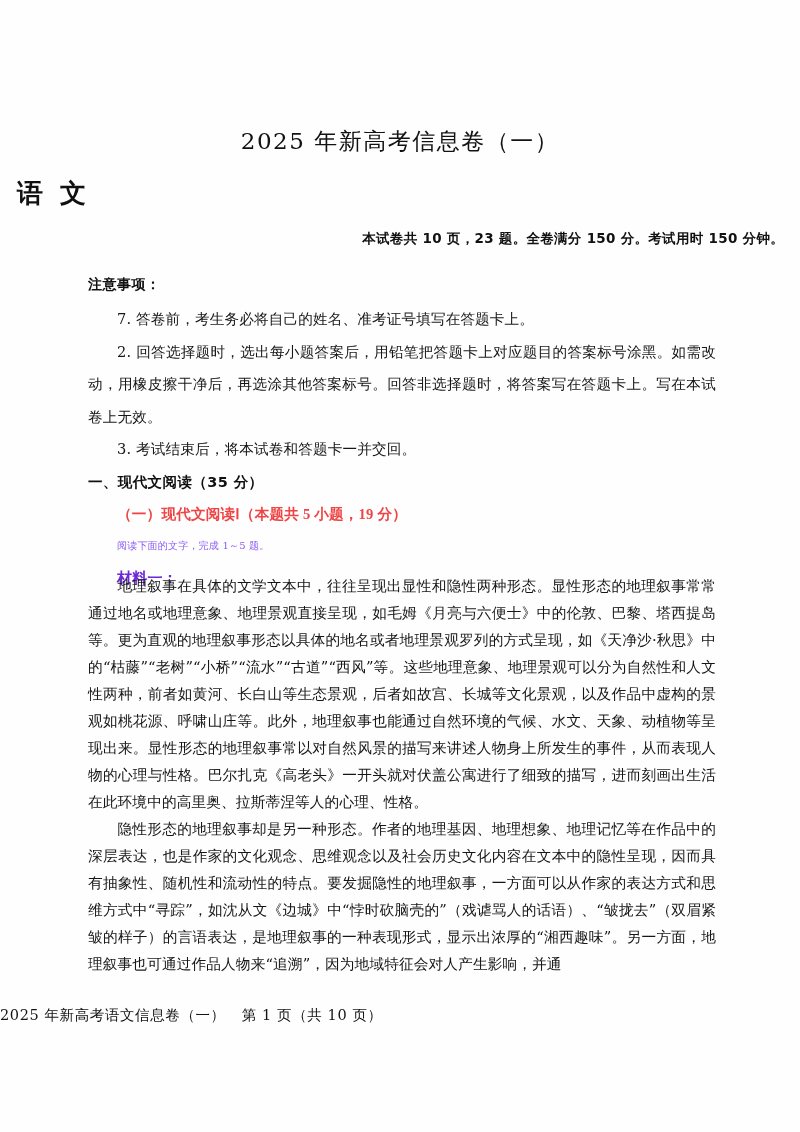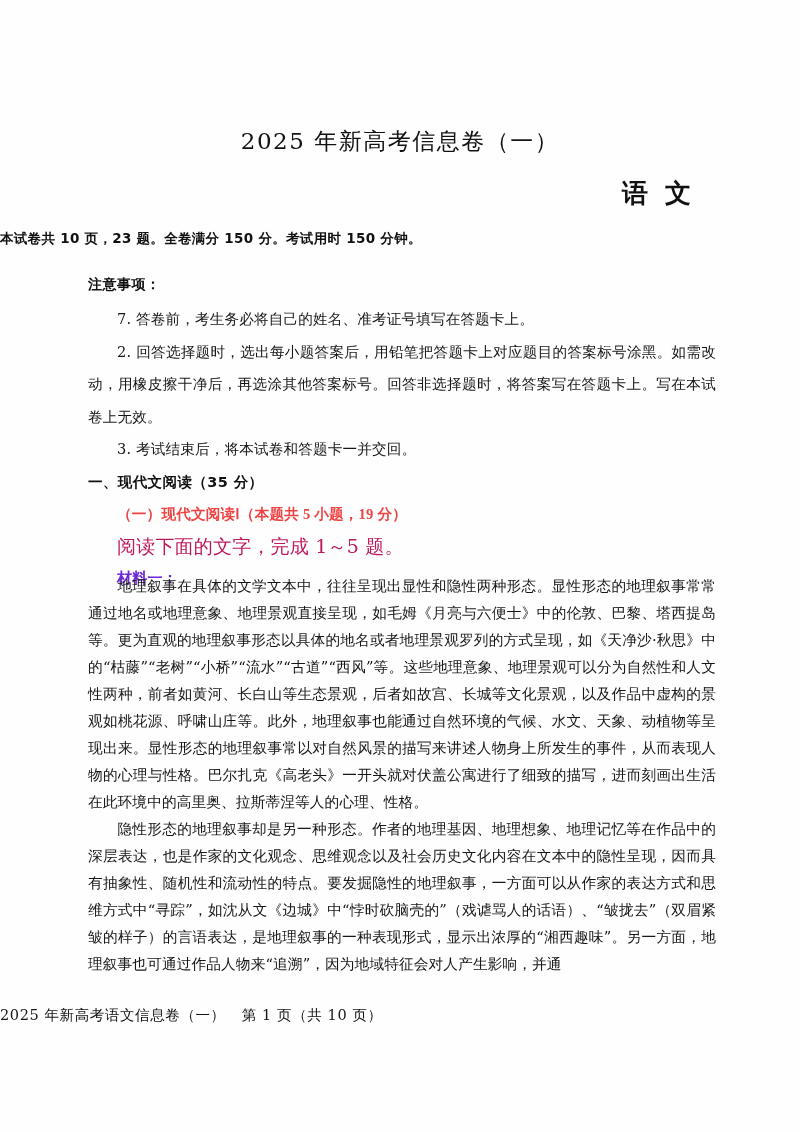--- a/index.html
+++ b/index.html
@@ -35,34 +35,34 @@
     letter-spacing: 1.5px;
     font-weight: 500;
     font-family: "DejaVu Serif", "Liberation Serif", serif;
     color: #121212;
   }
   .doc-subject {
     position: absolute;
     top: 176px;
     left: 0;
     width: 708px;
-    text-align: right;
+    text-align: left;
     font-size: 26px;
     font-weight: bold;
     letter-spacing: 17px;
     text-indent: 17px;
     font-family: "DejaVu Sans", "Liberation Sans", sans-serif;
     color: #111111;
   }
   .doc-meta {
     position: absolute;
     top: 230px;
     left: 0;
     width: 784px;
-    text-align: left;
+    text-align: right;
     font-size: 13.5px;
     font-weight: bold;
     letter-spacing: 0.3px;
     font-family: "DejaVu Sans", "Liberation Sans", sans-serif;
     color: #111111;
   }
 
   
   .notice {
     position: absolute;
@@ -107,26 +107,26 @@
   .sec-h2 {
     font-size: 14.6px;
     font-weight: bold;
     font-family: Liberation Serif, serif;
     line-height: 32px;
     text-indent: 29px;
     letter-spacing: 0.2px;
     color: #ef4444;
   }
   .sec-line {
-    font-size: 19px;
+    font-size: 10px;
     line-height: 32px;
     text-indent: 29px;
     letter-spacing: 0.2px;
     font-family: "DejaVu Serif", "Liberation Serif", serif;
-    color: #be185d;
+    color: #8b5cf6;
   }
   .sec-label {
     font-size: 15px;
     font-weight: bold;
     line-height: 32px;
     text-indent: 29px;
     letter-spacing: 0.2px;
     font-family: "DejaVu Sans", "Liberation Sans", sans-serif;
     color: #6d28d9;
   }

